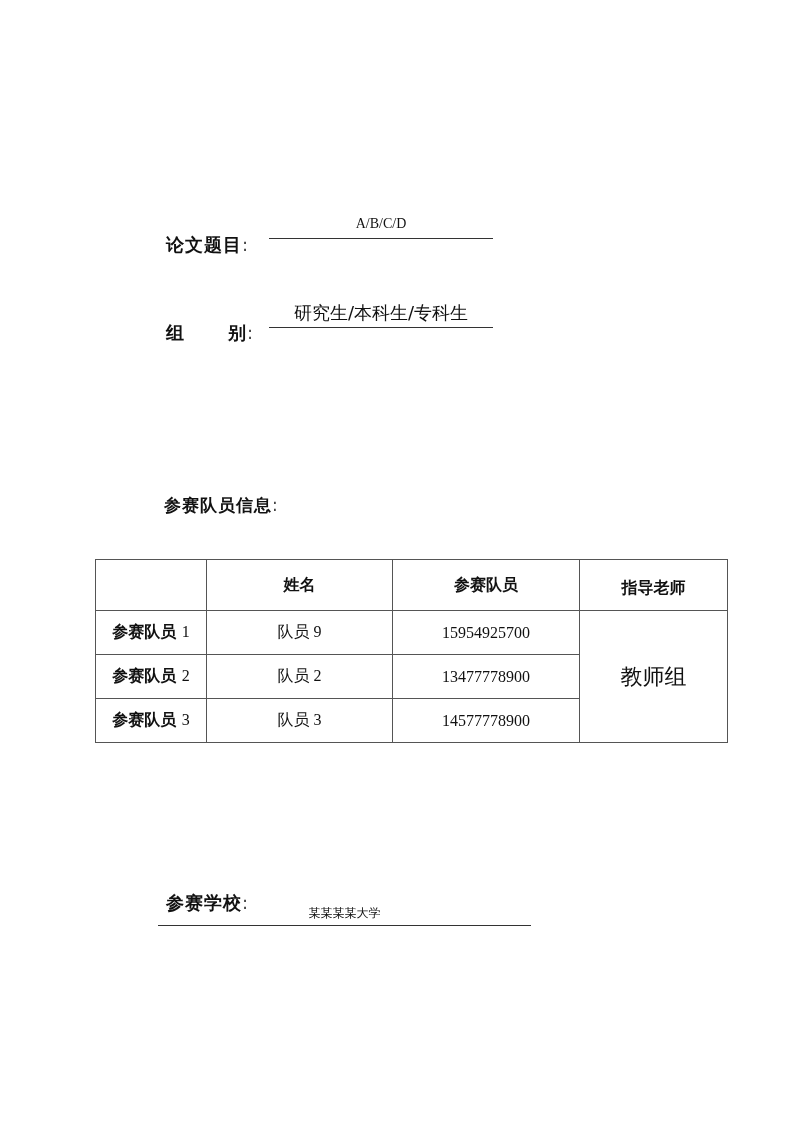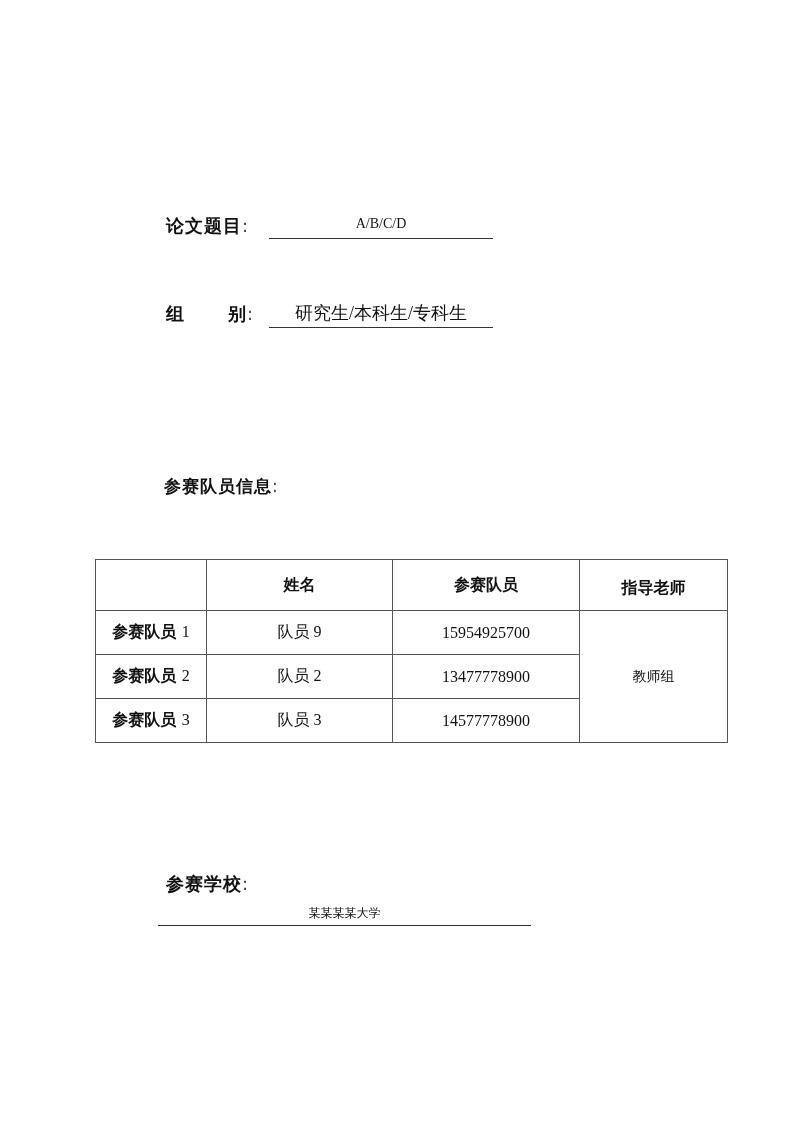--- a/index.html
+++ b/index.html
@@ -1,21 +1,21 @@
 <!DOCTYPE html>
 <html><head>
 <meta charset="utf-8">
 <style>
   html, body { margin: 0; padding: 0; background: #ffffff; }
   body { width: 794px; height: 1123px; position: relative; overflow: hidden;
          font-family: "DejaVu Sans", "Liberation Sans", sans-serif; color: #111; }
-  .abs { position: absolute; }
+  .abs { position: absolute; margin-top: 19px; }
   .label-bold { font-size: 18px; font-weight: bold; letter-spacing: 1px; }
   .colon { font-weight: normal; color: #444; }
-  .underline-field { position: absolute; border-bottom: 1px solid #333; text-align: center; font-family: Liberation Serif, serif; }
+  .underline-field { position: absolute; border-bottom: 1px solid #333; text-align: center; }
   .serif { font-family: "Liberation Serif", "DejaVu Serif", serif; }
   table.team { position: absolute; left: 95px; top: 514px; border-collapse: collapse; margin-top: 45px; }
   table.team td { border: 1px solid #555; text-align: center; padding: 0; font-size: 16px; }
   table.team tr.head td { height: 43px; font-weight: bold; font-size: 16px; }
   table.team tr.body td { height: 43px; }
   .rowlabel { font-weight: bold; }
   .rowlabel .num { font-family: "Liberation Serif", serif; font-weight: normal; }
 </style>
 </head>
 <body>
@@ -46,21 +46,21 @@
       <tr class="head">
     <td style="width:110px;"></td>
     <td style="width:185px;">姓名</td>
     <td style="width:186px;">参赛队员</td>
     <td style="width:147px; padding-top:7px;">指导老师</td>
   </tr>
   <tr class="body">
     <td class="rowlabel"><span>参赛队员</span> <span class="num">1</span></td>
     <td class="serif">队员 9</td>
     <td class="serif">15954925700</td>
-    <td rowspan="3" class="serif" style="font-size:14px;">教师组</td>
+    <td rowspan="3" class="serif" style="font-size:22px;">教师组</td>
   </tr>
   <tr class="body">
     <td class="rowlabel"><span>参赛队员</span> <span class="num">2</span></td>
     <td class="serif">队员 2</td>
     <td class="serif">13477778900</td>
   </tr>
   <tr class="body">
     <td class="rowlabel"><span>参赛队员</span> <span class="num">3</span></td>
     <td class="serif">队员 3</td>
     <td class="serif">14577778900</td>

